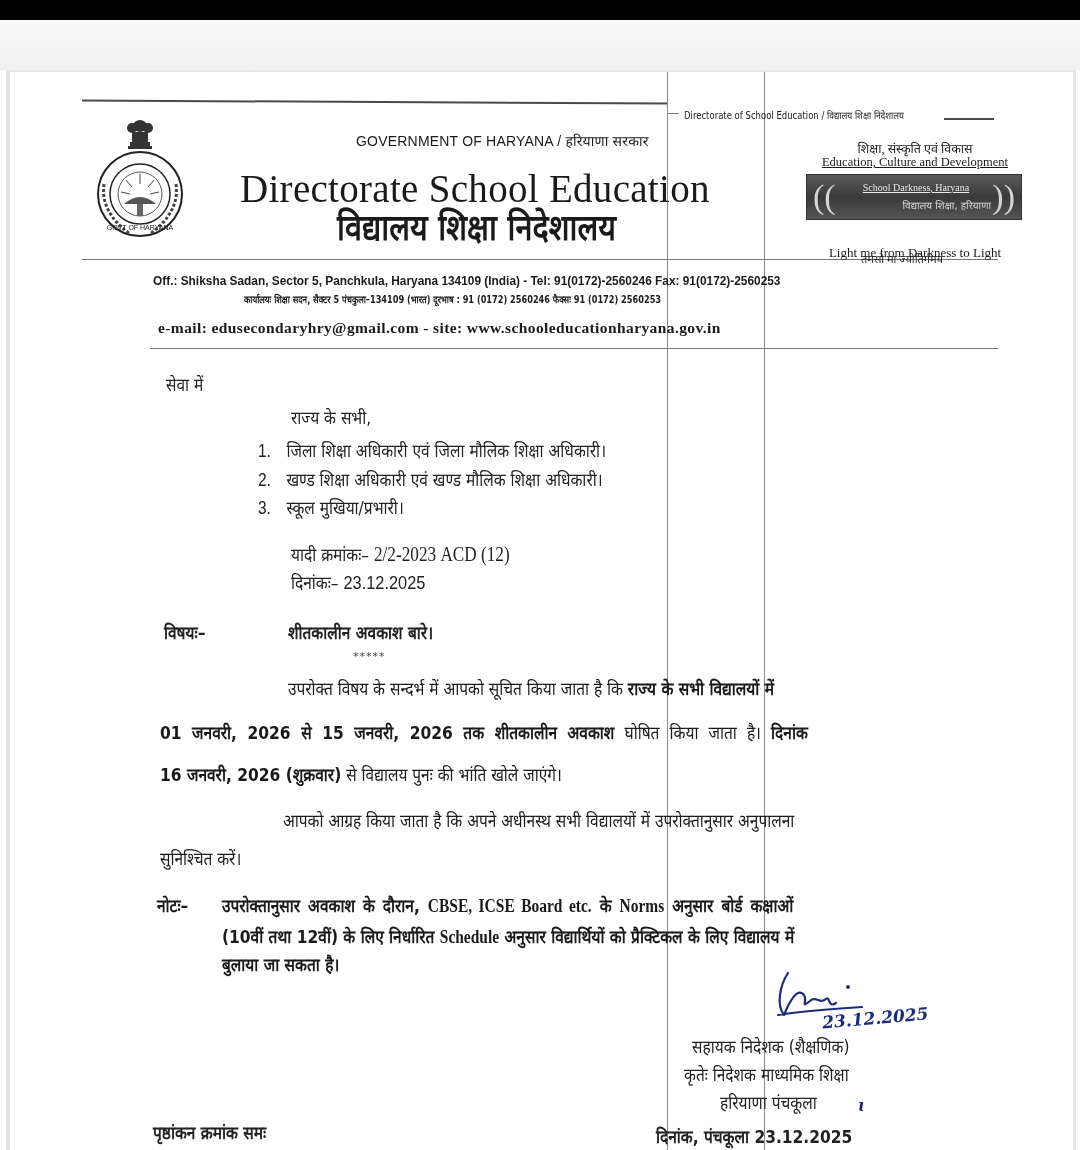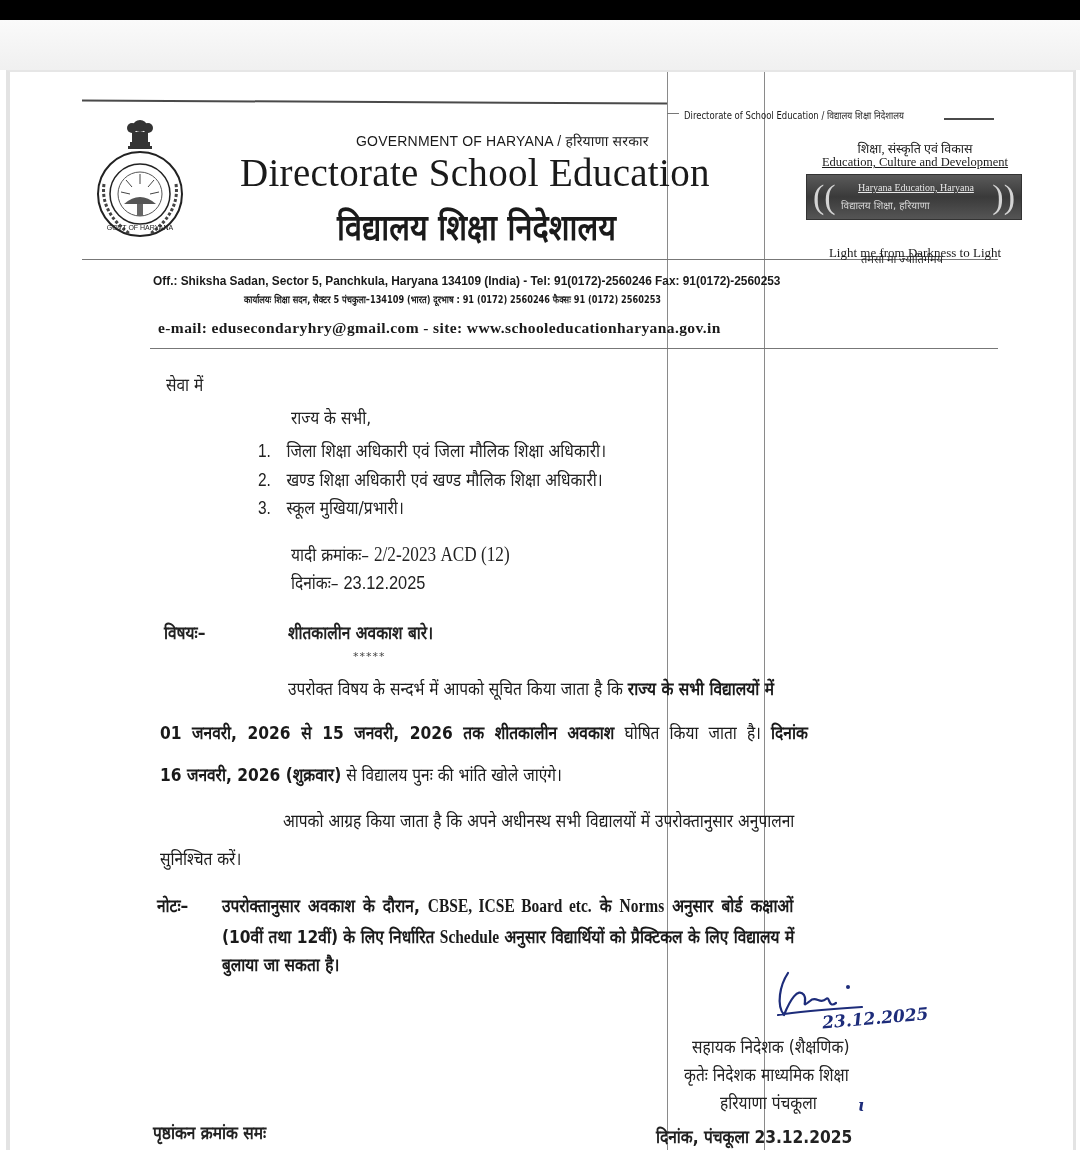--- a/index.html
+++ b/index.html
@@ -25,31 +25,31 @@
     border-top: 2px solid #e6e6e6;
     border-right: 3px solid #e3e3e3;
   }
   .abs { position: absolute; white-space: nowrap; }
   .vline { position: absolute; width: 1px; background: #8a8a8a; }
   .hrule { position: absolute; height: 2px; background: #4a4a4a; }
   .hrule.thin { height: 1px; background: #777; }
   .sans { font-family: Liberation Sans, sans-serif; }
 
   .gov-title { font-size: 14px; letter-spacing: 0.2px; }
-  .dir-title { font-size: 39px; font-family: "Liberation Serif", serif; letter-spacing: 0.3px; }
+  .dir-title { font-size: 39px; font-family: "Liberation Serif", serif; letter-spacing: 0.3px; margin-top: 16px; }
   .dir-hindi { font-size: 36px; font-weight: bold; font-family: "DejaVu Sans", sans-serif; transform: scaleX(0.85); transform-origin: left; }
   .small-top { font-size: 10px; transform: scaleX(0.85); transform-origin: left; }
   .right-block { font-size: 12.5px; font-family: "Liberation Serif", serif; text-align: center; }
   .banner {
     position: absolute; left: 806px; top: 174px; width: 216px; height: 46px;
     background: linear-gradient(#5a5a5a, #3a3a3a 50%, #555);
     border: 1px solid #333;
   }
   .banner .b1 { position: absolute; left: 34px; top: 7px; width: 150px; text-align: center; color: #e8e8e8; font-size: 10px; text-decoration: underline; font-family: "Liberation Serif", serif; }
-  .banner .b2 { position: absolute; left: 34px; top: 23px; width: 150px; text-align: left; color: #d9d9d9; font-size: 10px; font-family: "DejaVu Sans", sans-serif; }
+  .banner .b2 { position: absolute; left: 34px; top: 23px; width: 150px; text-align: right; color: #d9d9d9; font-size: 10px; font-family: "DejaVu Sans", sans-serif; }
   .banner .curl { position: absolute; top: 4px; color: #d4d4d4; font-size: 34px; line-height: 36px; font-family: "Liberation Serif", serif; }
 
   .addr1 { font-size: 12.5px; font-weight: bold; font-family: "Liberation Sans", sans-serif; transform: scaleX(0.95); transform-origin: left; }
   .addr2 { font-size: 10px; font-weight: bold; transform: scaleX(0.82); transform-origin: left; }
   .addr3 { font-size: 15.5px; font-weight: bold; font-family: "Liberation Serif", serif; letter-spacing: 0.4px; margin-top: 8px; }
 
   .body-text { font-size: 18px; font-family: "DejaVu Sans", sans-serif; color: #222; transform: scaleX(0.86); transform-origin: left; }
   .body-bold { font-weight: bold; }
   .num { font-family: "Liberation Sans", sans-serif; }
   .ref { font-family: "Liberation Serif", serif; font-size: 20px; }
@@ -118,21 +118,21 @@
 </div>
 
 <div class="abs gov-title sans" style="left:356px; top:131px;">GOVERNMENT OF HARYANA / हरियाणा सरकार</div>
 <div class="abs dir-title" style="left:240px; top:150px;">Directorate School Education</div>
 <div class="abs dir-hindi" style="left:337px; top:202px;">विद्यालय शिक्षा निदेशालय</div>
 
 <div class="abs right-block" style="left:812px; top:140px; width:206px;">शिक्षा, संस्कृति एवं विकास</div>
 <div class="abs right-block" style="left:812px; top:155px; width:206px;text-decoration:underline;">Education, Culture and Development</div>
 <div class="banner">
   <span class="curl" style="left:6px;">((</span>
-  <span class="b1">Haryana Education, Haryana</span>
+  <span class="b1">School Darkness, Haryana</span>
   <span class="b2">विद्यालय शिक्षा, हरियाणा</span>
   <span class="curl" style="right:6px;">))</span>
 </div>
 <div class="abs right-block" style="left:812px; top:228px; width:180px; font-size:11px;margin-top:23px;">तमसो मा ज्योतिर्गमय</div>
 <div class="abs right-block" style="left:812px; top:245px; width:206px; font-size:13px;">Light me from Darkness to Light</div>
 
 <div class="abs addr1" style="left:153px; top:274px;">Off.: Shiksha Sadan, Sector 5, Panchkula, Haryana 134109 (India) - Tel: 91(0172)-2560246 Fax: 91(0172)-2560253</div>
 <div class="abs addr2" style="left:244px; top:292px;">कार्यालयः  शिक्षा सदन, सैक्टर 5 पंचकुला–134109 (भारत) दूरभाष : 91 (0172) 2560246  फैक्सः 91 (0172) 2560253</div>
 <div class="abs addr3" style="left:158px; top:311px;">e-mail: edusecondaryhry@gmail.com - site: www.schooleducationharyana.gov.in</div>
 

